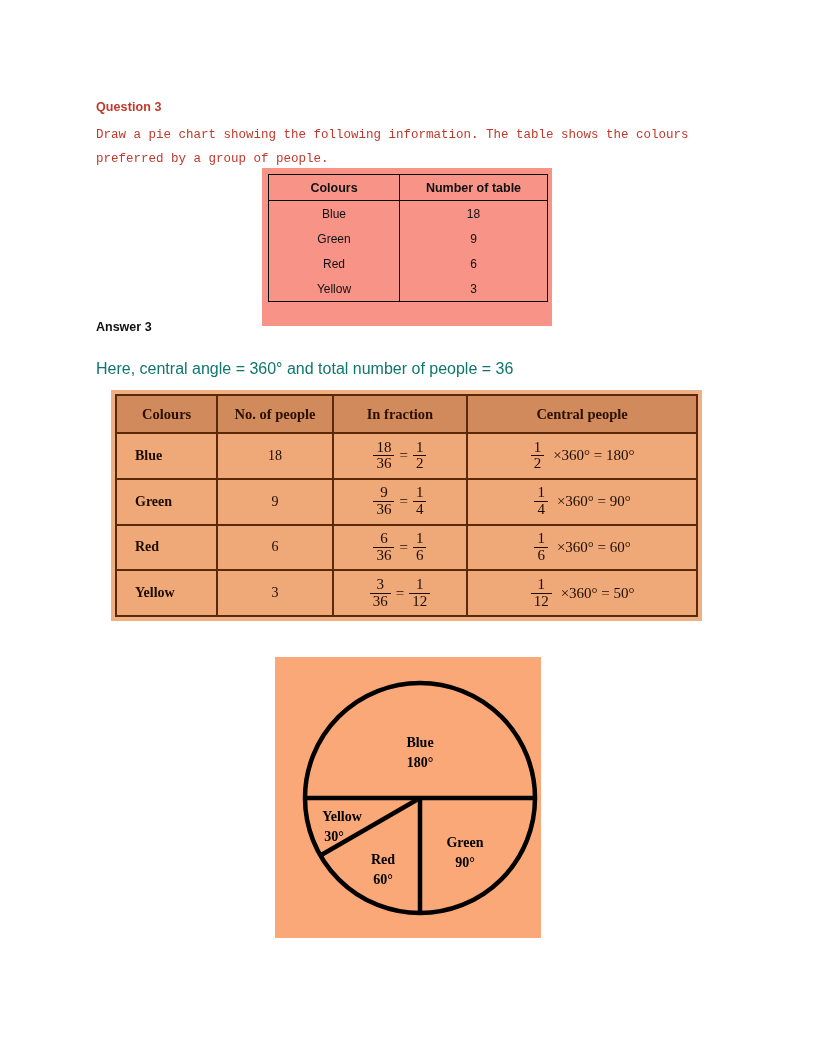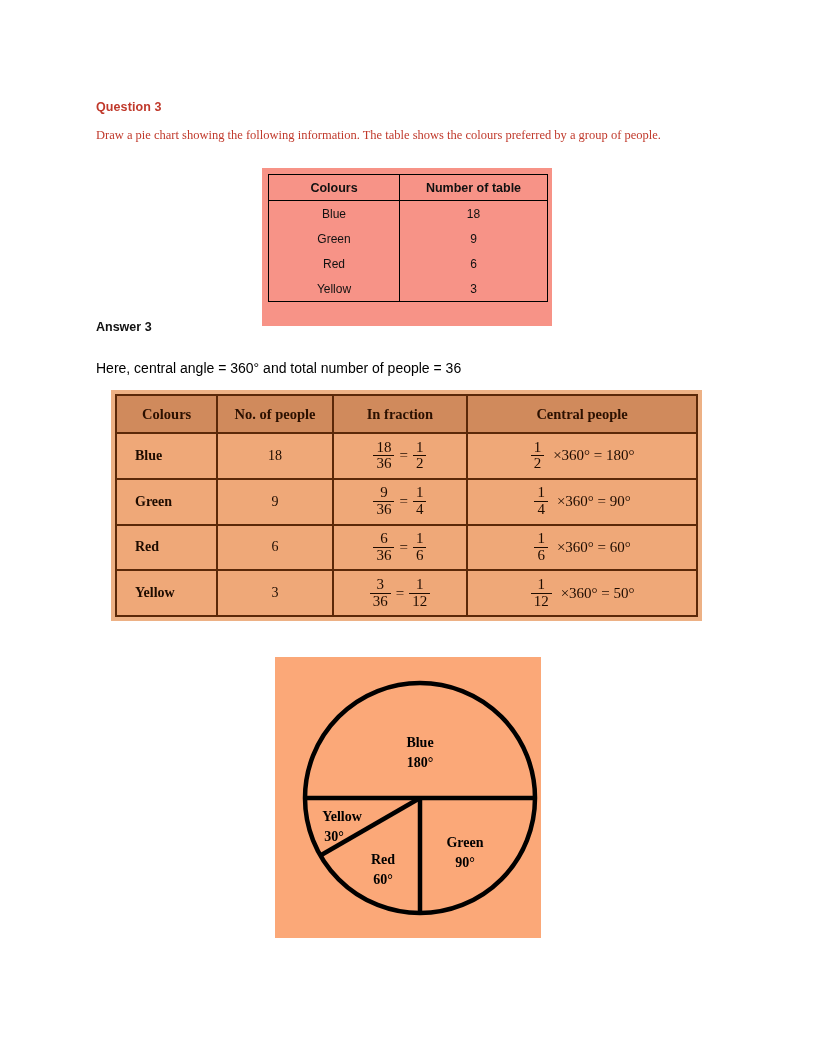--- a/index.html
+++ b/index.html
@@ -27,21 +27,21 @@
     font-size: 12.5px;
     font-weight: bold;
     font-family: "Liberation Sans", sans-serif;
     margin: 0 0 9px 0;
     letter-spacing: 0.1px;
   }
   #question-text {
     color: #c0392b;
     font-size: 12.5px;
     line-height: 24px;
-    font-family: Liberation Serif, serif;
+    font-family: Liberation Mono, monospace;
     margin: 0;
   }
 
   
   #data-table-wrap {
     position: absolute;
     left: 262px;
     top: 168px;
     width: 290px;
     height: 158px;
@@ -91,22 +91,22 @@
     top: 320px;
     color: #111111;
     font-size: 12.5px;
     font-weight: bold;
     font-family: "Liberation Sans", sans-serif;
   }
   #answer-line {
     position: absolute;
     left: 96px;
     top: 360px;
-    color: #000000;
-    font-size: 14px;
+    color: #0f766e;
+    font-size: 16px;
     font-family: "Liberation Sans", sans-serif;
   }
 
   
   #solution-table-wrap {
     position: absolute;
     left: 111px;
     top: 390px;
     width: 591px;
     height: 231px;

